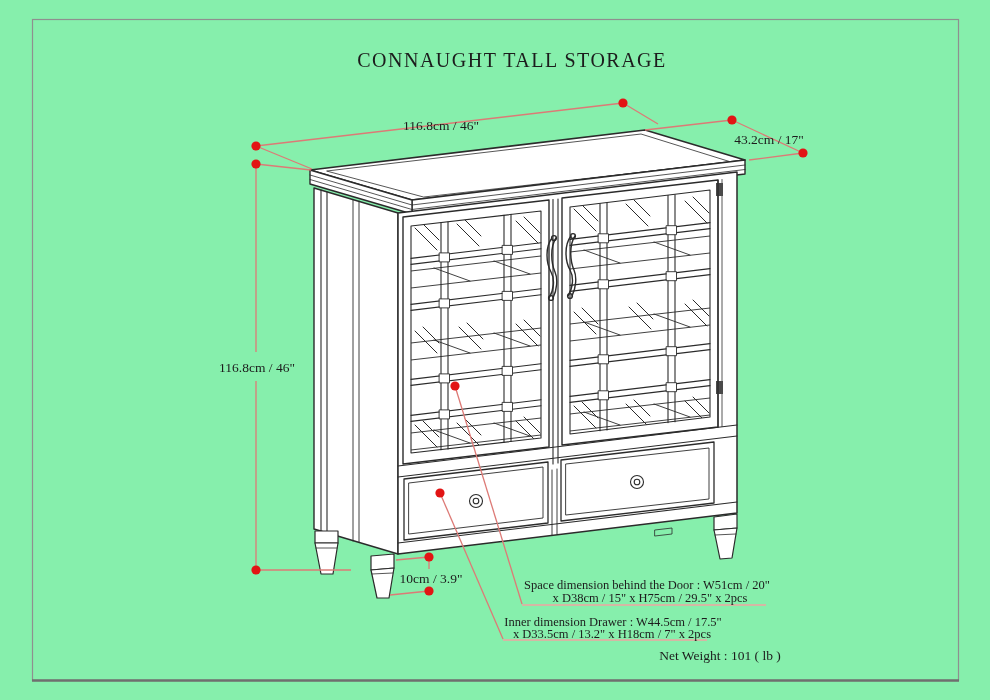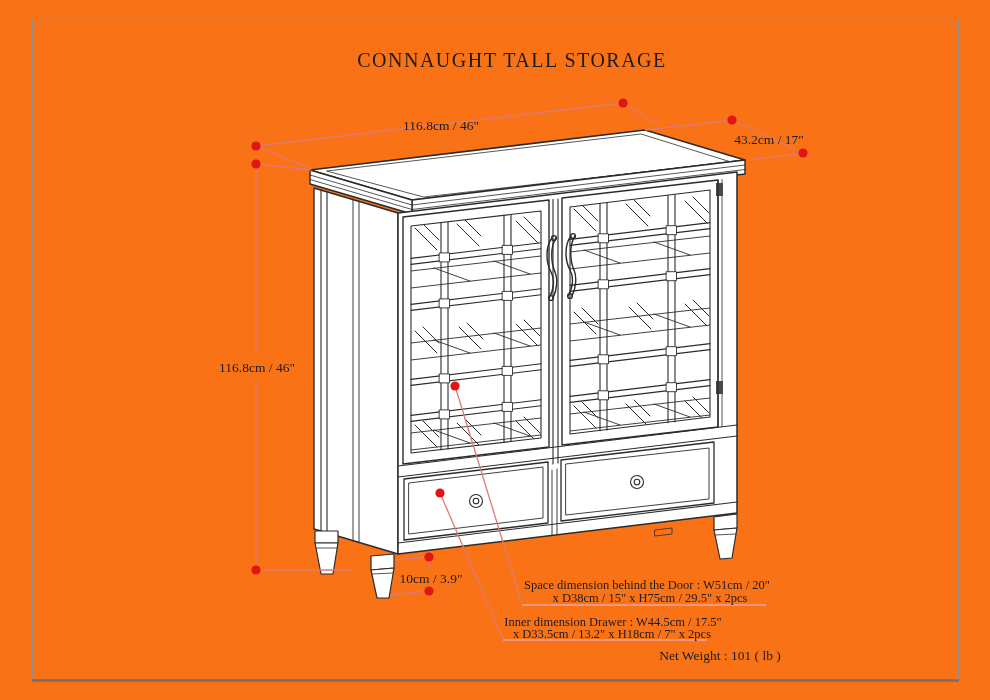--- a/index.html
+++ b/index.html
@@ -1,16 +1,16 @@
 <!DOCTYPE html>
 <html><head>
 <meta charset="utf-8">
 <style>
   html,body{margin:0;padding:0;background:#ffffff;}
-  #stage{position:relative;width:990px;height:700px;background:#f97316;overflow:hidden;
+  #stage{position:relative;width:990px;height:700px;background:#86efac;overflow:hidden;
          font-family:"Liberation Serif", serif;}
   svg{display:block;}
   text{fill:#1c1c1c;}
   .title{font-size:20px;letter-spacing:1.5px;}
   .dim{font-size:13.5px;}
   .note{font-size:12.5px;}
   .net{font-size:13.5px;}
 </style>
 </head>
 <body>

